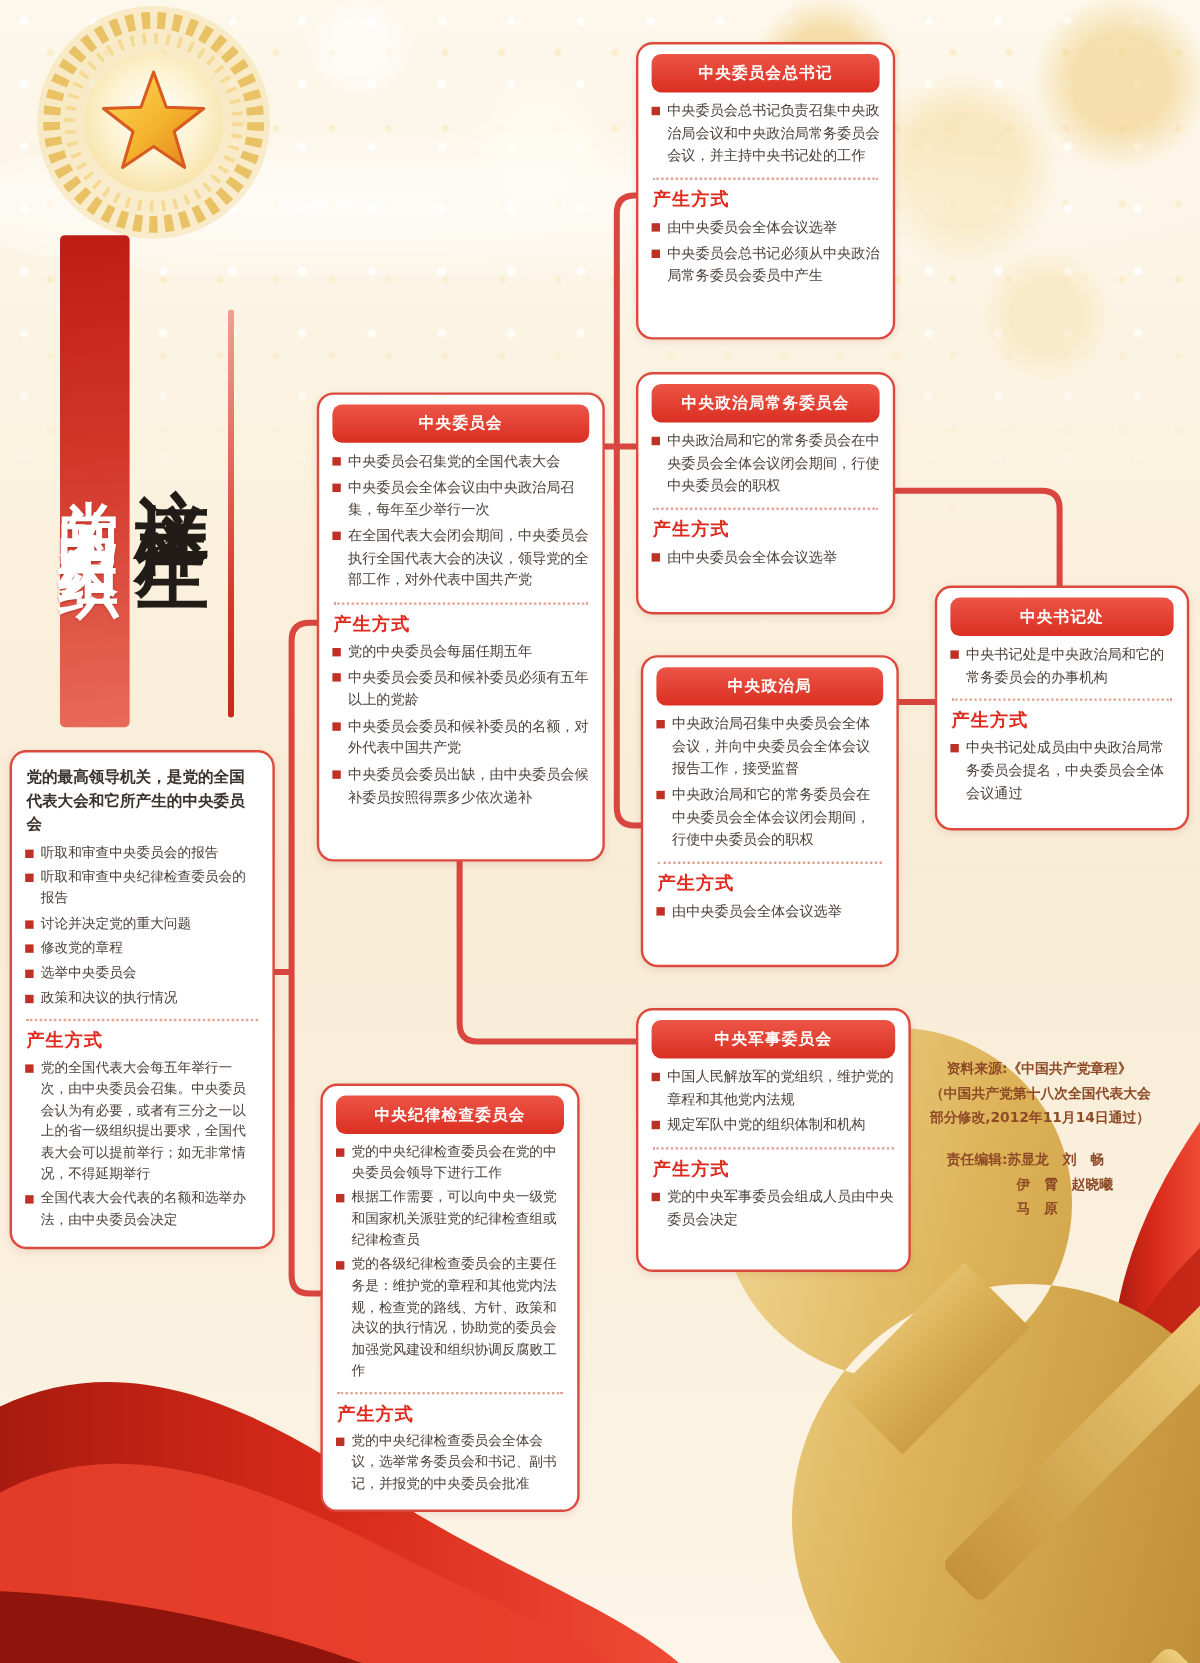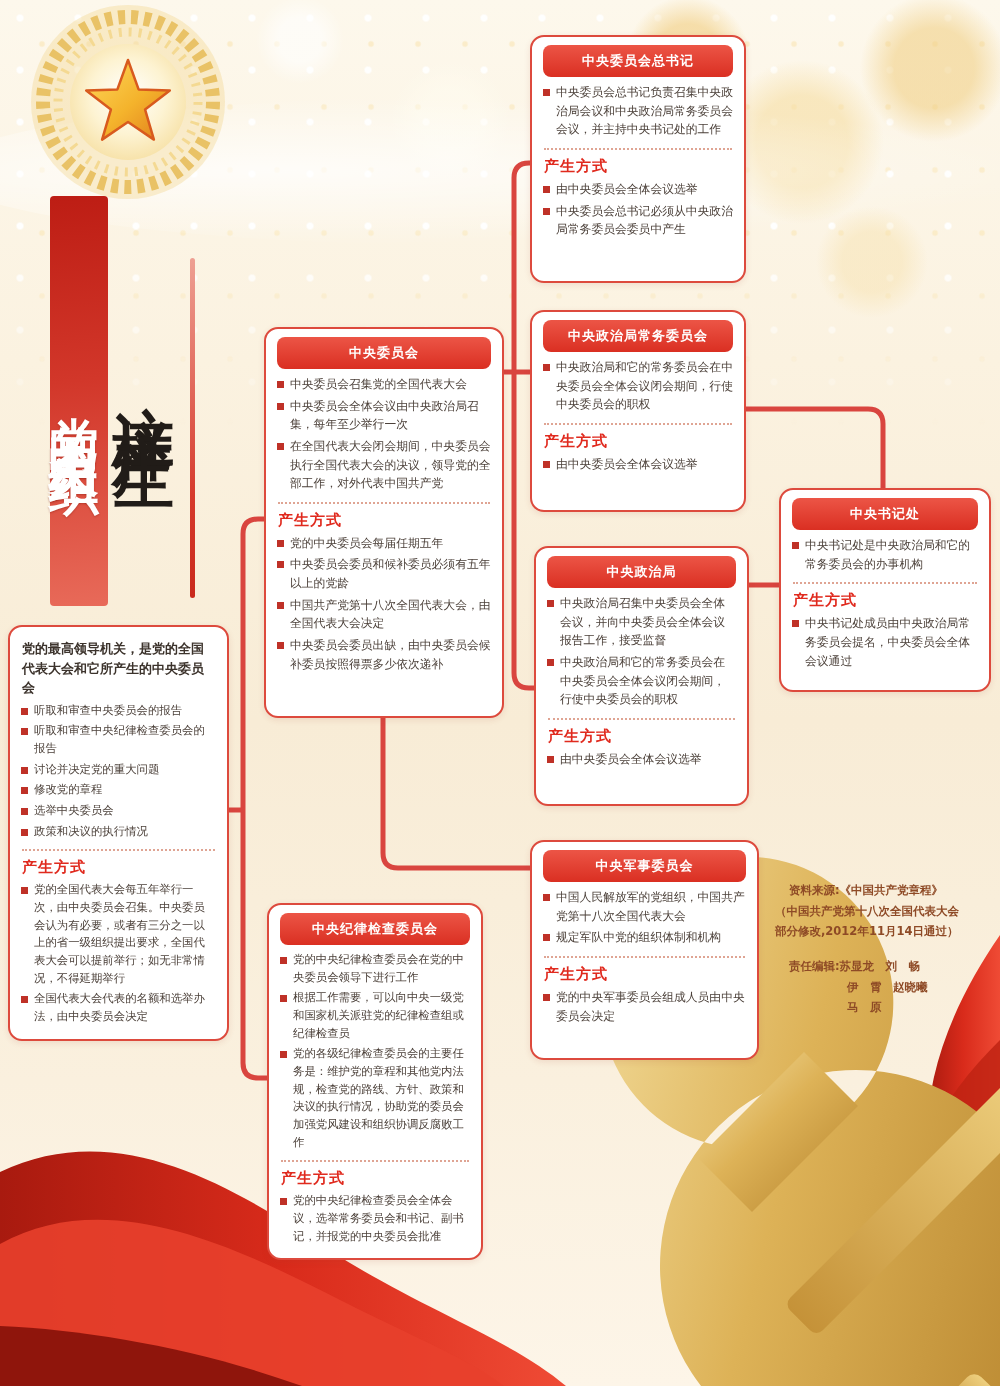--- a/index.html
+++ b/index.html
@@ -207,21 +207,21 @@
       <li class="bullet">
           <span class="sq"></span>
           <span class="bt">党的中央委员会每届任期五年</span>
         </li>
       <li class="bullet">
           <span class="sq"></span>
           <span class="bt">中央委员会委员和候补委员必须有五年以上的党龄</span>
         </li>
       <li class="bullet">
           <span class="sq"></span>
-          <span class="bt">中国共产党第十八次全国代表大会，由全国代表大会决定</span>
+          <span class="bt">中央委员会委员和候补委员的名额，对外代表中国共产党</span>
         </li>
       <li class="bullet">
           <span class="sq"></span>
           <span class="bt">中央委员会委员出缺，由中央委员会候补委员按照得票多少依次递补</span>
         </li>
     </ul>
   </section>
 
   <section class="card tight" style="left:8px;top:625px;width:221px;min-height:412px;">
     <p class="intro">党的最高领导机关，是党的全国代表大会和它所产生的中央委员会</p>
@@ -263,21 +263,21 @@
           <span class="bt">全国代表大会代表的名额和选举办法，由中央委员会决定</span>
         </li>
     </ul>
   </section>
 
   <section class="card" style="left:530px;top:840px;width:229px;min-height:220px;">
     <div class="card-h"><span>中央军事委员会</span></div>
     <ul class="blist">
       <li class="bullet">
           <span class="sq"></span>
-          <span class="bt">中国人民解放军的党组织，中国共产党第十八次全国代表大会</span>
+          <span class="bt">中国人民解放军的党组织，维护党的章程和其他党内法规</span>
         </li>
       <li class="bullet">
           <span class="sq"></span>
           <span class="bt">规定军队中党的组织体制和机构</span>
         </li>
     </ul>
     <div class="sep"></div>
     <h3 class="produce-h">产生方式</h3>
     <ul class="blist">
       <li class="bullet">

